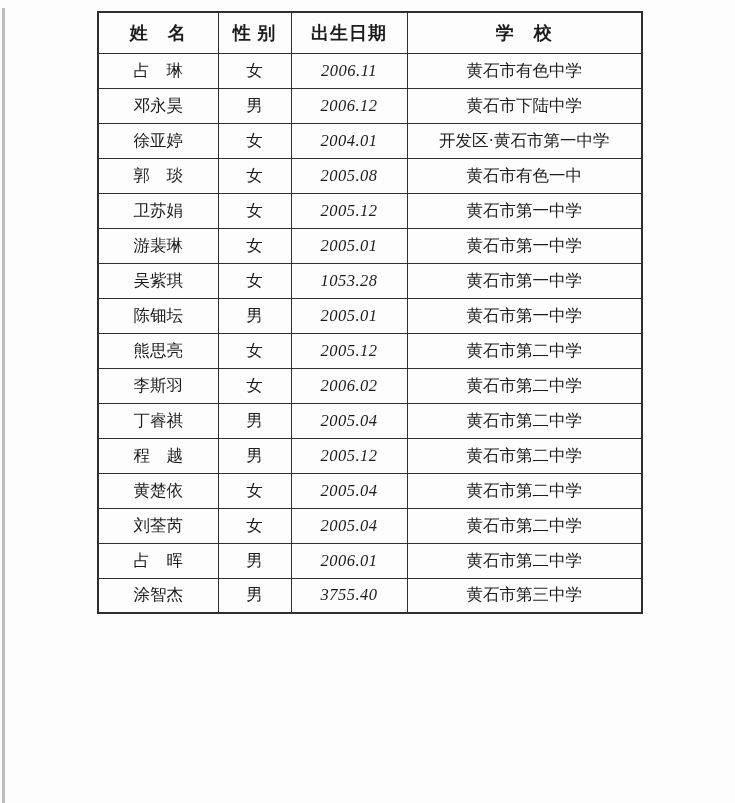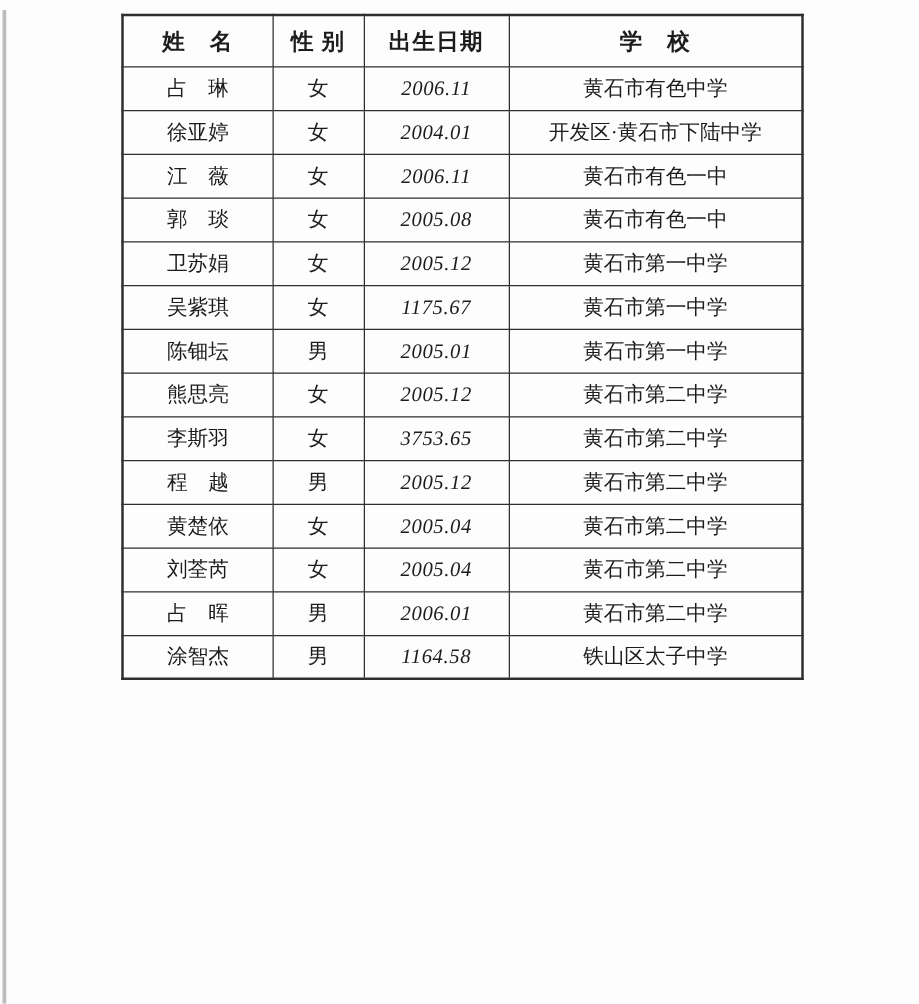--- a/index.html
+++ b/index.html
@@ -89,65 +89,77 @@
       </tr>
     </thead>
     <tbody id="roster-body">
         <tr>
           <td class="cell-name">占　琳</td>
           <td class="cell-gender">女</td>
           <td class="cell-birth_date">2006.11</td>
           <td class="cell-school">黄石市有色中学</td>
         </tr>
         <tr>
+          <td class="cell-name">邓永昊</td>
+          <td class="cell-gender">男</td>
+          <td class="cell-birth_date">2006.12</td>
+          <td class="cell-school">黄石市下陆中学</td>
+        </tr>
+        <tr>
           <td class="cell-name">徐亚婷</td>
           <td class="cell-gender">女</td>
           <td class="cell-birth_date">2004.01</td>
-          <td class="cell-school">开发区·黄石市下陆中学</td>
-        </tr>
-        <tr>
-          <td class="cell-name">江　薇</td>
-          <td class="cell-gender">女</td>
-          <td class="cell-birth_date">2006.11</td>
-          <td class="cell-school">黄石市有色一中</td>
+          <td class="cell-school">开发区·黄石市第一中学</td>
         </tr>
         <tr>
           <td class="cell-name">郭　琰</td>
           <td class="cell-gender">女</td>
           <td class="cell-birth_date">2005.08</td>
           <td class="cell-school">黄石市有色一中</td>
         </tr>
         <tr>
           <td class="cell-name">卫苏娟</td>
           <td class="cell-gender">女</td>
           <td class="cell-birth_date">2005.12</td>
           <td class="cell-school">黄石市第一中学</td>
         </tr>
         <tr>
+          <td class="cell-name">游裴琳</td>
+          <td class="cell-gender">女</td>
+          <td class="cell-birth_date">2005.01</td>
+          <td class="cell-school">黄石市第一中学</td>
+        </tr>
+        <tr>
           <td class="cell-name">吴紫琪</td>
           <td class="cell-gender">女</td>
-          <td class="cell-birth_date">1175.67</td>
+          <td class="cell-birth_date">1053.28</td>
           <td class="cell-school">黄石市第一中学</td>
         </tr>
         <tr>
           <td class="cell-name">陈钿坛</td>
           <td class="cell-gender">男</td>
           <td class="cell-birth_date">2005.01</td>
           <td class="cell-school">黄石市第一中学</td>
         </tr>
         <tr>
           <td class="cell-name">熊思亮</td>
           <td class="cell-gender">女</td>
           <td class="cell-birth_date">2005.12</td>
           <td class="cell-school">黄石市第二中学</td>
         </tr>
         <tr>
           <td class="cell-name">李斯羽</td>
           <td class="cell-gender">女</td>
-          <td class="cell-birth_date">3753.65</td>
+          <td class="cell-birth_date">2006.02</td>
+          <td class="cell-school">黄石市第二中学</td>
+        </tr>
+        <tr>
+          <td class="cell-name">丁睿祺</td>
+          <td class="cell-gender">男</td>
+          <td class="cell-birth_date">2005.04</td>
           <td class="cell-school">黄石市第二中学</td>
         </tr>
         <tr>
           <td class="cell-name">程　越</td>
           <td class="cell-gender">男</td>
           <td class="cell-birth_date">2005.12</td>
           <td class="cell-school">黄石市第二中学</td>
         </tr>
         <tr>
           <td class="cell-name">黄楚依</td>
@@ -163,18 +175,18 @@
         </tr>
         <tr>
           <td class="cell-name">占　晖</td>
           <td class="cell-gender">男</td>
           <td class="cell-birth_date">2006.01</td>
           <td class="cell-school">黄石市第二中学</td>
         </tr>
         <tr>
           <td class="cell-name">涂智杰</td>
           <td class="cell-gender">男</td>
-          <td class="cell-birth_date">1164.58</td>
-          <td class="cell-school">铁山区太子中学</td>
+          <td class="cell-birth_date">3755.40</td>
+          <td class="cell-school">黄石市第三中学</td>
         </tr>
       </tbody>
   </table>
 </div>
 
 </body></html>

